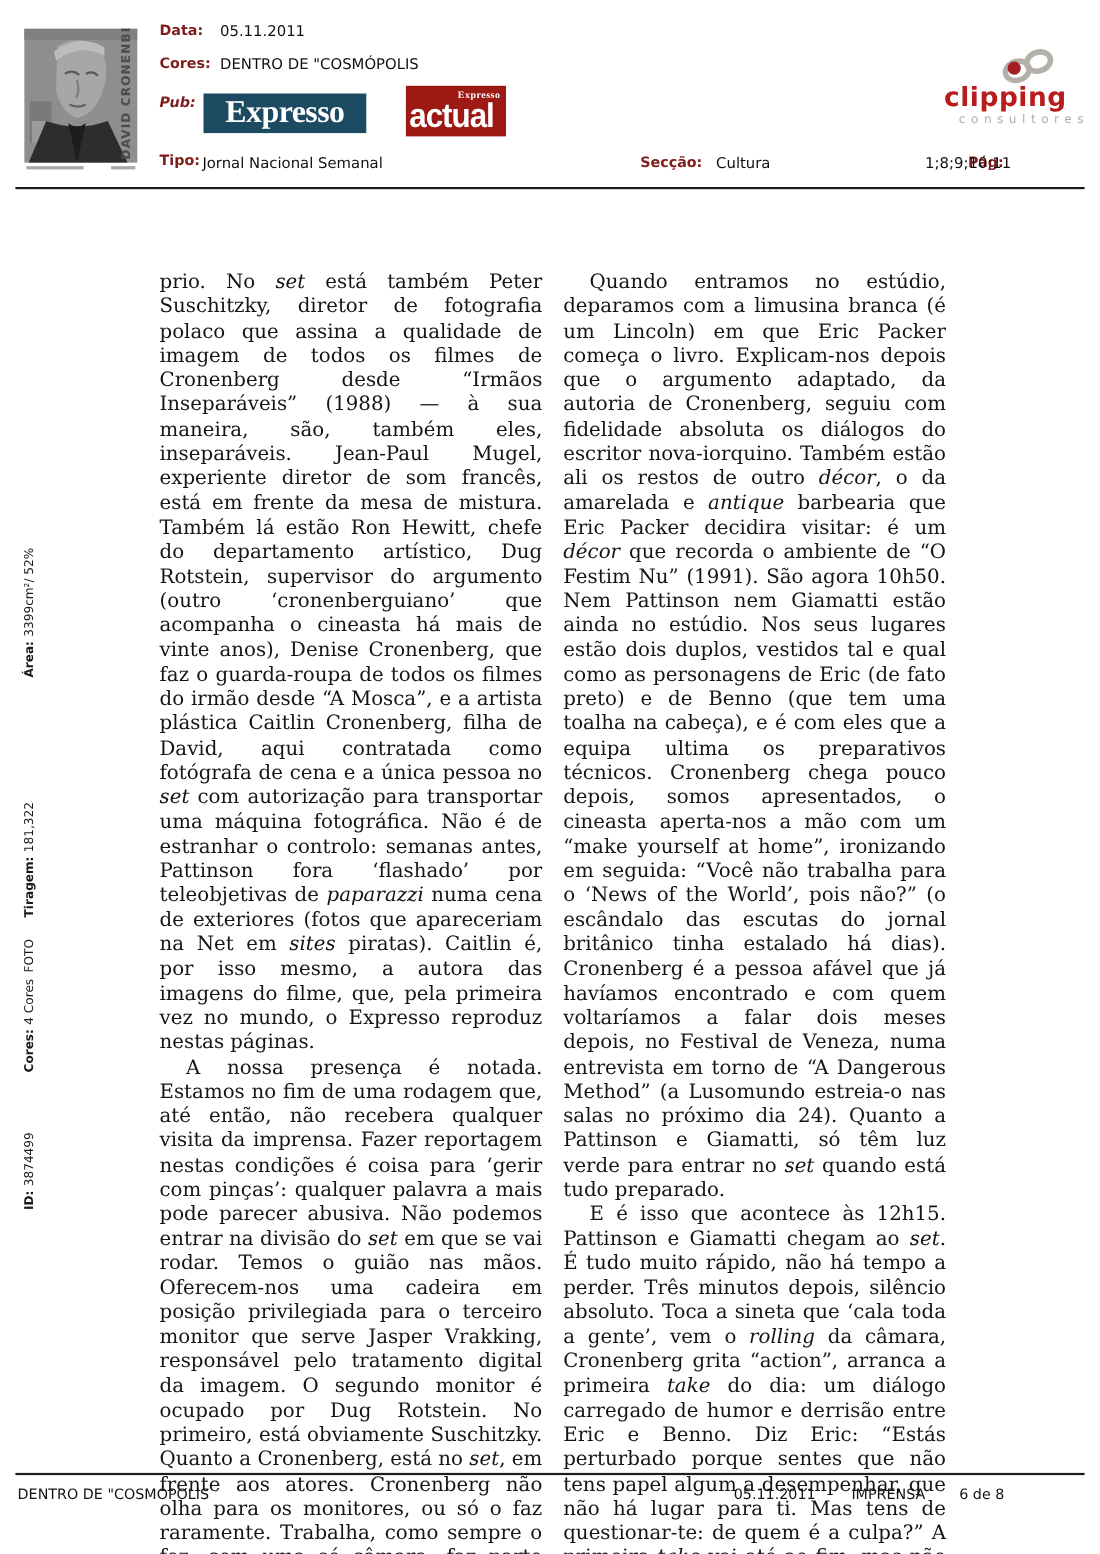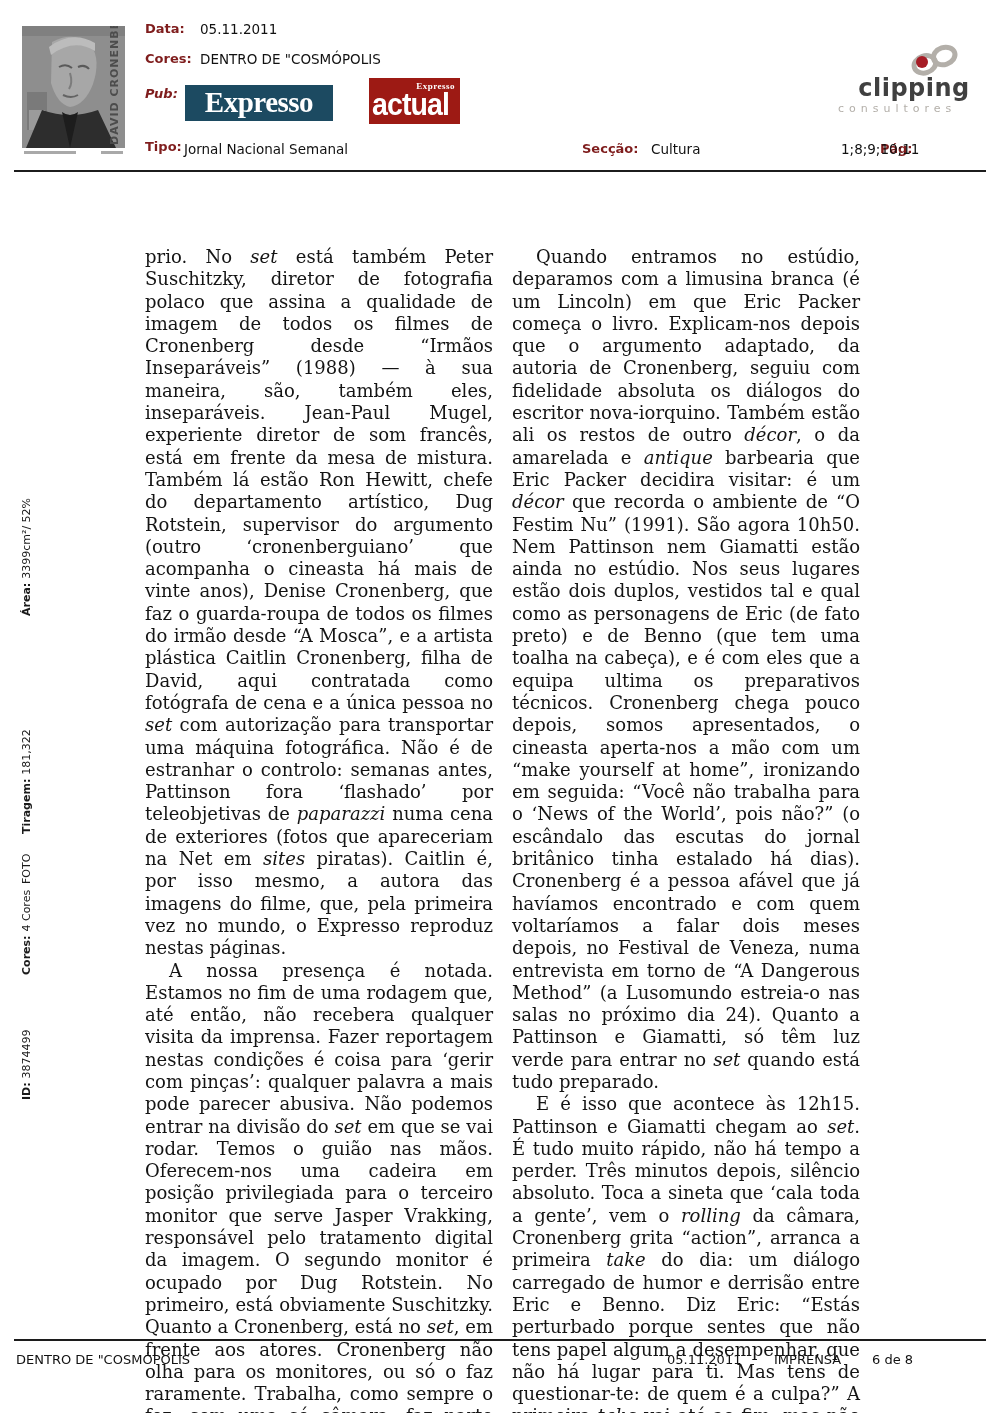--- a/index.html
+++ b/index.html
@@ -40,24 +40,24 @@
   }
   .actual-small{
     position:absolute;top:3px;right:5px;
     font-family:"Liberation Serif",serif;font-weight:bold;font-size:9px;letter-spacing:.5px;
   }
   .clipping-logo{position:absolute;left:838px;top:42px;width:152px;}
   .clip-symbol{position:absolute;right:20px;top:0;}
   .clip-word{
     margin-top:34px;text-align:center;
     font-family:"DejaVu Sans",sans-serif;font-weight:bold;
-    font-size:24px;color:#404040;letter-spacing:.5px;line-height:24px;
+    font-size:24px;color:#b91c1c;letter-spacing:.5px;line-height:24px;
   }
   .clip-sub{
-    text-align:left;font-size:11px;color:#b3afa9;letter-spacing:5px;margin-top:2px;
+    text-align:right;font-size:11px;color:#b3afa9;letter-spacing:5px;margin-top:2px;
   }
 
   
   .v-item{
     position:absolute;left:20px;transform:rotate(-90deg);transform-origin:0 0;
     white-space:nowrap;font-size:11px;color:#1a1a1a;
   }
   .v-item b{margin-right:4px;}
   .v-area{top:616px;}
   .v-tiragem{top:834px;}

